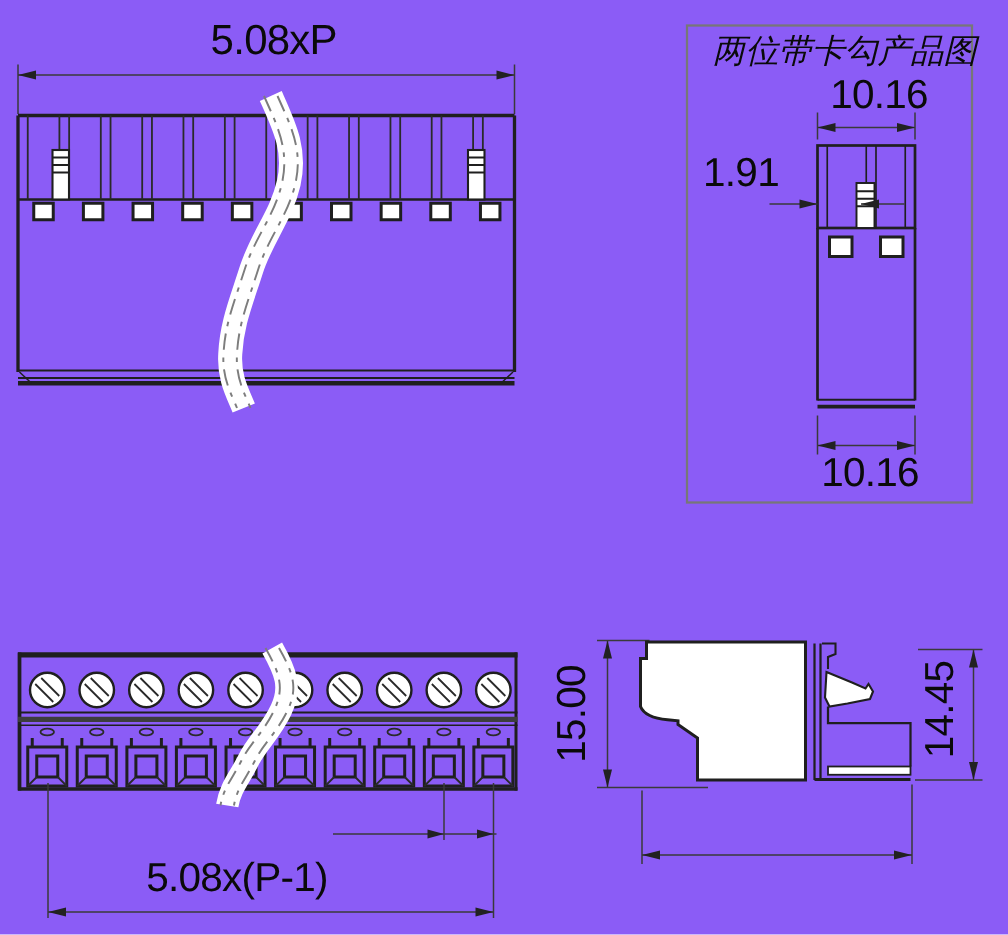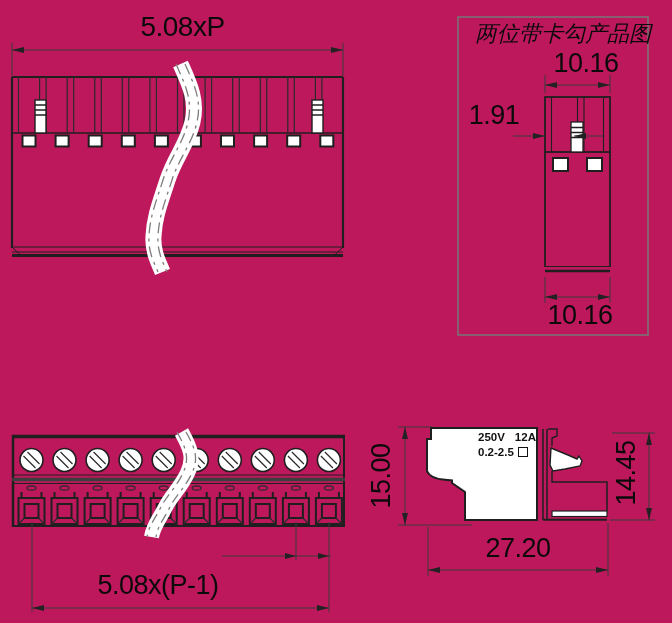--- a/index.html
+++ b/index.html
@@ -1,17 +1,17 @@
 <!DOCTYPE html>
 <html><head>
 <meta charset="utf-8">
 <style>
   html,body{margin:0;padding:0;background:#fff;}
   #canvas{
-    position:relative;width:672px;height:623px;background:#be185d;
+    position:relative;width:672px;height:623px;background:#8b5cf6;
     font-family:"Liberation Sans", sans-serif;color:#000;overflow:hidden;
   }
   .view{position:absolute;}
   svg{display:block;}
   .dim-label{
     position:absolute;text-align:center;font-size:27px;line-height:1.05;
     color:#0a0a0a;letter-spacing:-0.5px;white-space:nowrap;
   }
   .dim-label.big{font-size:28px;}
   .rot{transform:rotate(-90deg);transform-origin:center center;height:32px;line-height:32px;}
@@ -270,20 +270,15 @@
       <g stroke="#3a3a3a" stroke-width="1" fill="none">
         <path d="M68 112V161M248 108V161M68 155H248"></path>
       </g>
       <g fill="#222">
         <polygon points="68,155 80,152 80,158"></polygon>
           <polygon points="248,155 236,152 236,158"></polygon>
       </g>
     </svg>
     <div class="dim-label rot" style="left:-39px;top:45px;width:120px;">15.00</div>
     <div class="dim-label rot" style="left:206px;top:42px;width:120px;">14.45</div>
-    <div class="dim-label" style="left:115px;top:119px;width:86px;">27.20</div>
-    <div class="marking" style="left:118px;top:15px;">
-      <div><span>250V</span><span class="gap"></span><span>12A</span></div>
-      <div><span>0.2-2.5</span><span class="sq-icon"></span></div>
-    </div>
   </div>
 
 </div>
 
 </body></html>

